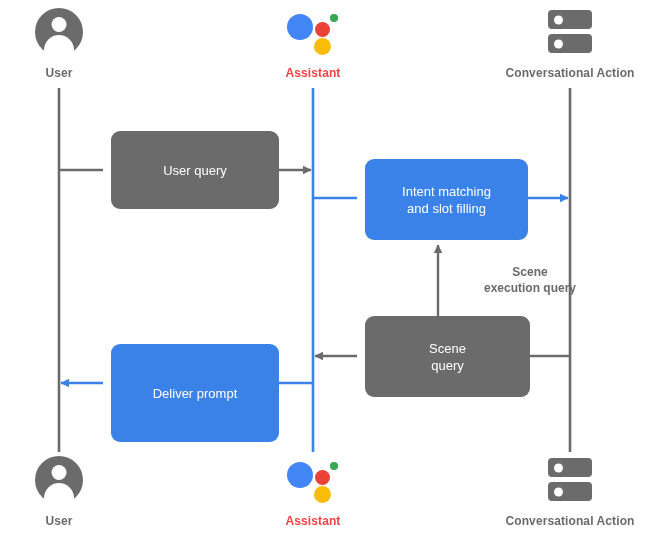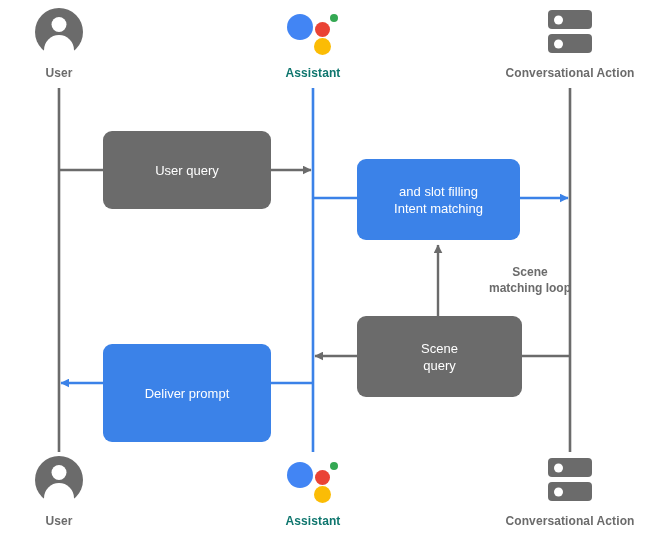--- a/index.html
+++ b/index.html
@@ -10,21 +10,21 @@
     overflow:hidden;
     position:relative;
   }
   #canvas{position:absolute;left:0;top:0;width:659px;height:537px;}
 
   .actor{position:absolute;text-align:center;width:160px;}
   .actor-label{
     font-size:12px;font-weight:bold;color:#6b6b6b;
     letter-spacing:0.1px;white-space:nowrap;
   }
-  .actor-label.blue{color:#0f766e;}
+  .actor-label.blue{color:#ef4444;}
 
   
   .avatar{
     width:48px;height:48px;border-radius:50%;
     background:#6b6b6b;position:relative;margin:0 auto 10px auto;
   }
   .avatar .head{
     position:absolute;left:50%;top:9px;transform:translateX(-50%);
     width:15px;height:15px;border-radius:50%;background:#ffffff;
   }
@@ -51,21 +51,21 @@
   .server .unit.u2{top:26px;}
   .server .unit .led{
     position:absolute;left:6px;top:50%;transform:translateY(-50%);
     width:9px;height:9px;border-radius:50%;background:#ffffff;
   }
 
   
   .box{
     position:absolute;border-radius:9px;
     display:flex;align-items:center;justify-content:center;
-    color:#ffffff;font-size:13px;line-height:17px;text-align:center;
+    color:#ffffff;font-size:13px;line-height:17px;text-align:center;margin-left:8px;
   }
   .box.gray{background:#6b6b6b;}
   .box.blue{background:#3b82e8;}
 
   .loop-label{
     position:absolute;font-size:12px;font-weight:bold;color:#6b6b6b;
     line-height:16px;text-align:center;
   }
 </style>
 </head>
@@ -165,34 +165,34 @@
 </div>
 
 <div class="box gray" style="left:103px;top:131px;width:168px;height:78px;">
   <div>
     <div>User query</div>
   </div>
 </div>
 
 <div class="box blue" style="left:357px;top:159px;width:163px;height:81px;">
   <div>
+    <div>Intent matching</div>
     <div>and slot filling</div>
-    <div>Intent matching</div>
   </div>
 </div>
 
 <div class="box gray" style="left:357px;top:316px;width:165px;height:81px;">
   <div>
     <div>Scene</div>
     <div>query</div>
   </div>
 </div>
 
 <div class="box blue" style="left:103px;top:344px;width:168px;height:98px;">
   <div>
     <div>Deliver prompt</div>
   </div>
 </div>
 
 <div class="loop-label" style="left:455px;top:264px;width:150px;">
   <div>Scene</div>
-  <div>matching loop</div>
+  <div>execution query</div>
 </div>
 
 </body></html>

